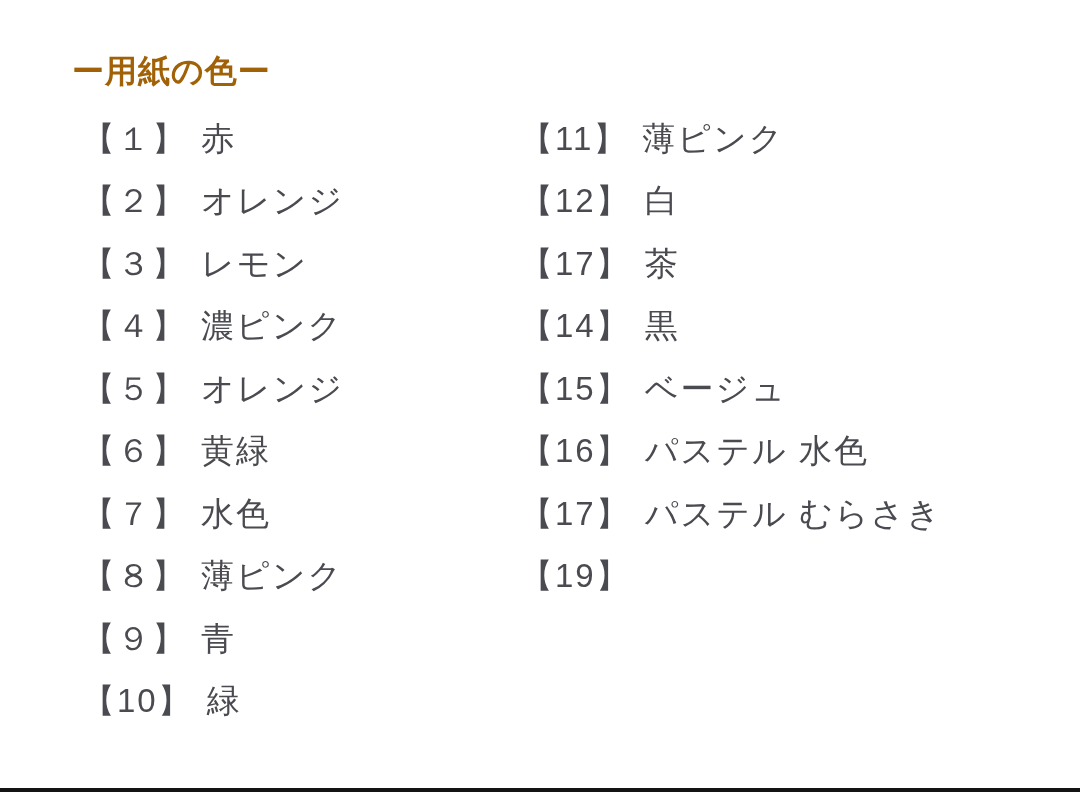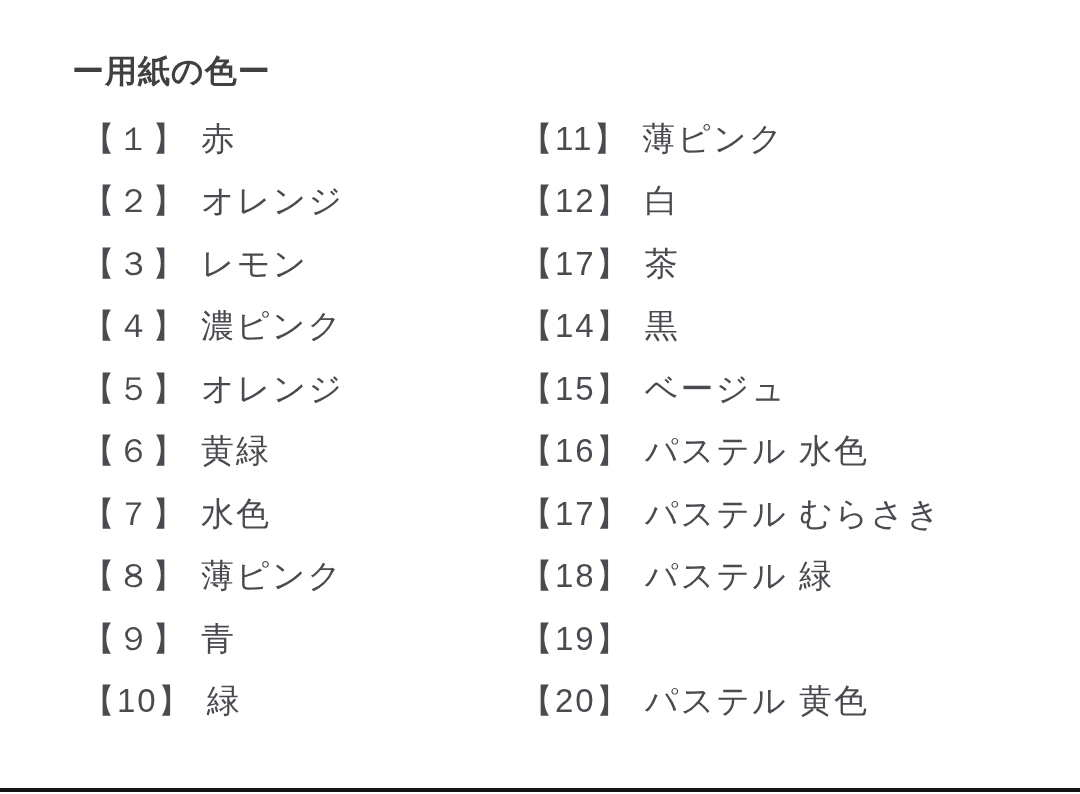--- a/index.html
+++ b/index.html
@@ -14,21 +14,21 @@
     overflow: hidden;
     font-family: "Liberation Sans", "DejaVu Sans", sans-serif;
   }
   .page-title {
     position: absolute;
     left: 72px;
     top: 50px;
     margin: 0;
     font-size: 32px;
     font-weight: bold;
-    color: #404040;
+    color: #a16207;
     letter-spacing: 1px;
   }
   .col {
     position: absolute;
     top: 108px;
   }
   .col-left  { left: 82px; }
   .col-right { left: 520px; }
   .row {
     height: 62.5px;
@@ -129,27 +129,19 @@
       </div>
     <div class="row">
         <span class="num">【16】</span>
         <span class="label">パステル 水色</span>
       </div>
     <div class="row">
         <span class="num">【17】</span>
         <span class="label">パステル むらさき</span>
       </div>
     <div class="row">
-        <span class="num">【18】</span>
-        <span class="label">パステル 緑</span>
-      </div>
-    <div class="row">
         <span class="num">【19】</span>
-      </div>
-    <div class="row">
-        <span class="num">【20】</span>
-        <span class="label">パステル 黄色</span>
       </div>
   </div>
 
   <div class="bottom-rule"></div>
 
 </div>
 
 </body></html>

